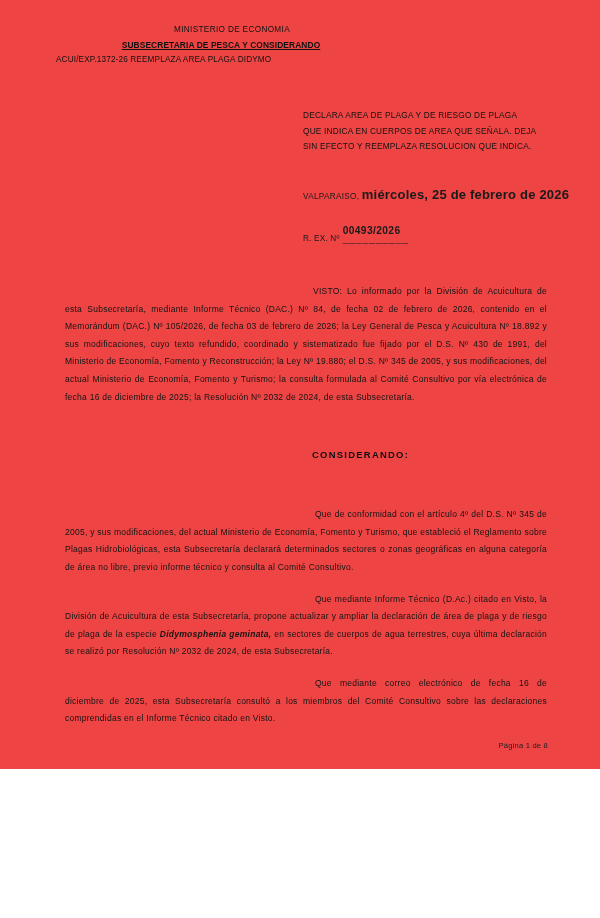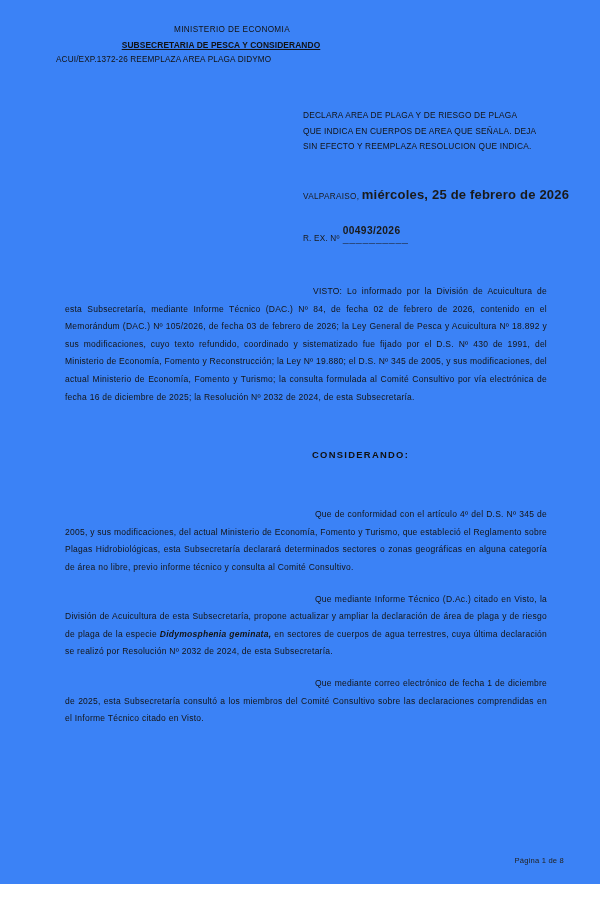--- a/index.html
+++ b/index.html
@@ -8,22 +8,22 @@
     padding: 0;
     background: #ffffff;
   }
   body {
     font-family: "Liberation Sans", sans-serif;
     color: #1a1a1a;
   }
   .page {
     position: relative;
     width: 600px;
-    height: 884px;
-    background: #3b82f6;
+    height: 769px;
+    background: #ef4444;
     overflow: hidden;
     box-sizing: border-box;
   }
 
   
   .letterhead {
     position: absolute;
     left: 56px;
     top: 23px;
     width: 330px;
@@ -159,21 +159,21 @@
     color: #101010;
     text-indent: 247px;
     line-height: 14px;
   }
   .gap-before-considerando { height: 20px; }
   .gap-after-considerando { height: 36px; }
 
   
   .footer {
     position: absolute;
-    right: 36px;
+    right: 52px;
     bottom: 19px;
     font-size: 7.6px;
     letter-spacing: 0.2px;
     color: #222;
     white-space: nowrap;
     text-align: right;
   }
 </style>
 </head>
 <body>
@@ -214,19 +214,19 @@
     <div class="considerando">CONSIDERANDO:</div>
 
     <div class="gap-after-considerando"></div>
 
     <p class="para second-indent">Que de conformidad con el artículo 4º del D.S. Nº 345 de 2005, y sus modificaciones, del actual Ministerio de Economía, Fomento y Turismo, que estableció el Reglamento sobre Plagas Hidrobiológicas, esta Subsecretaría declarará determinados sectores o zonas geográficas en alguna categoría de área no libre, previo informe técnico y consulta al Comité Consultivo.</p>
 
     <p class="para second-indent">
       <span>Que mediante Informe Técnico (D.Ac.) citado en Visto, la División de Acuicultura de esta Subsecretaría, propone actualizar y ampliar la declaración de área de plaga y de riesgo de plaga de la especie </span><span class="species">Didymosphenia geminata,</span><span> en sectores de cuerpos de agua terrestres, cuya última declaración se realizó por Resolución Nº 2032 de 2024, de esta Subsecretaría.</span>
     </p>
 
-    <p class="para third-indent">Que mediante correo electrónico de fecha 1 de diciembre de 2025, esta Subsecretaría consultó a los miembros del Comité Consultivo sobre las declaraciones comprendidas en el Informe Técnico citado en Visto.</p>
+    <p class="para third-indent">Que mediante correo electrónico de fecha 16 de diciembre de 2025, esta Subsecretaría consultó a los miembros del Comité Consultivo sobre las declaraciones comprendidas en el Informe Técnico citado en Visto.</p>
 
   </div>
 
   <div class="footer">Página 1 de 8</div>
 
 </div>
 
 </body></html>

